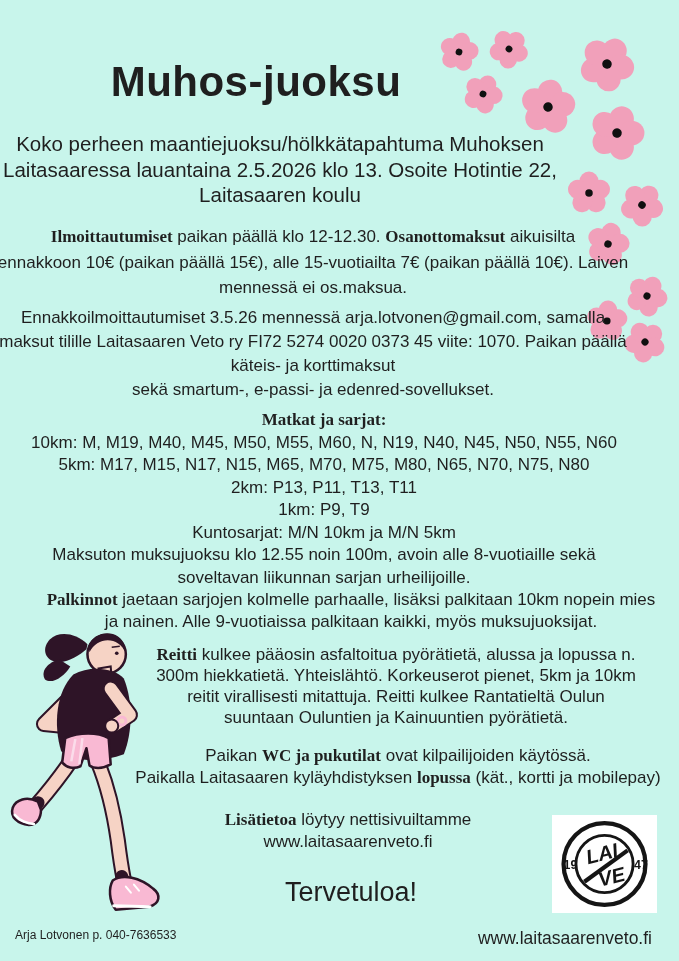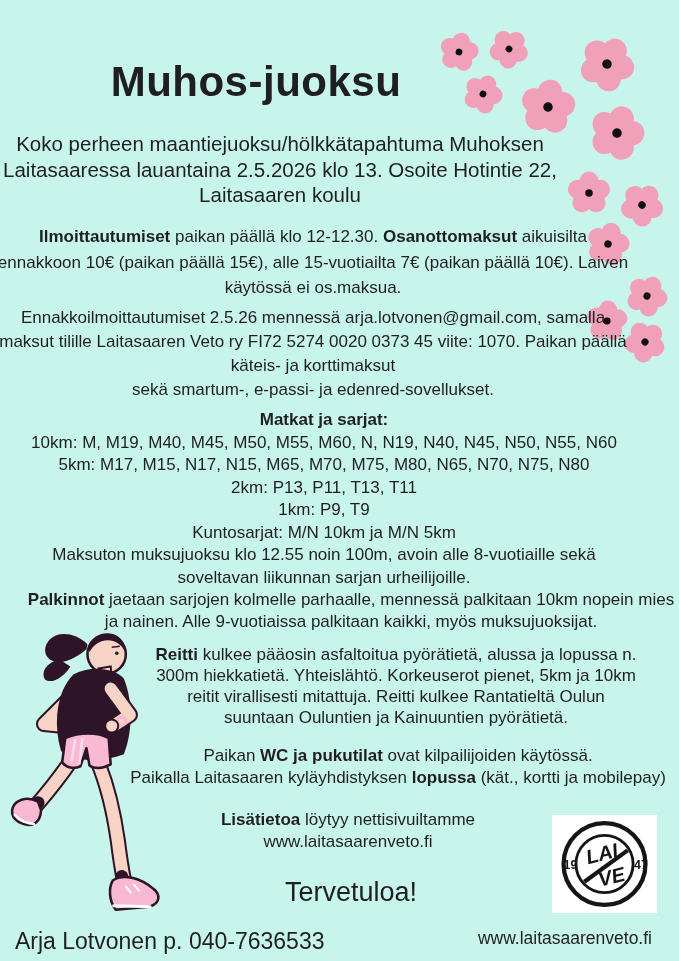--- a/index.html
+++ b/index.html
@@ -25,34 +25,34 @@
   }
   
   .blk{
     position:absolute;
     width:0;
     display:flex;
     flex-direction:column;
     align-items:center;
   }
   .blk .ln{white-space:nowrap;flex:none;text-align:center;}
-  .b{font-weight:700;}
+  .b{font-weight:700;font-family:Liberation Serif, serif;}
 
   .title{left:256px;top:57px;font-size:42px;font-weight:700;line-height:50px;letter-spacing:.5px;}
   .subtitle{left:280px;top:131px;font-size:20.5px;line-height:25.5px;}
   .registration{left:313px;top:224px;font-size:17px;line-height:25.5px;}
   .payment{left:313px;top:306px;font-size:17px;line-height:24px;}
   .distances{left:324px;top:409px;font-size:17px;line-height:22.5px;}
   .prizes{left:351px;top:589px;font-size:17px;line-height:21.5px;}
   .route{left:396px;top:644px;font-size:17px;line-height:21px;}
   .facilities{left:398px;top:745px;font-size:17px;line-height:22px;}
   .more-info{left:348px;top:809px;font-size:17px;line-height:21.5px;}
   .welcome{left:351px;top:876px;font-size:27px;line-height:32px;}
 
-  .footer-left{position:absolute;left:15px;top:928px;font-size:23px;white-space:nowrap;}
+  .footer-left{position:absolute;left:15px;top:928px;font-size:12px;white-space:nowrap;}
   .footer-right{position:absolute;right:27px;top:928px;font-size:17.5px;white-space:nowrap;}
 
   .flower{position:absolute;display:block;}
   .runner{position:absolute;left:8px;top:626px;width:168px;height:300px;}
   .logo-box{
     position:absolute;left:552px;top:815px;width:105px;height:98px;
     background:var(--logo-bg);
     display:flex;align-items:center;justify-content:center;
   }
   .logo-box svg{display:block;width:100px;height:94px;}
@@ -122,43 +122,43 @@
 
   <div class="blk subtitle">
       <div class="ln"><span>Koko perheen maantiejuoksu/hölkkätapahtuma Muhoksen</span></div>
       <div class="ln"><span>Laitasaaressa lauantaina 2.5.2026 klo 13. Osoite Hotintie 22,</span></div>
       <div class="ln"><span>Laitasaaren koulu</span></div>
     </div>
 
   <div class="blk registration">
       <div class="ln"><span class="b">Ilmoittautumiset</span><span> paikan päällä klo 12-12.30. </span><span class="b">Osanottomaksut</span><span> aikuisilta</span></div>
       <div class="ln"><span>ennakkoon 10€ (paikan päällä 15€), alle 15-vuotiailta 7€ (paikan päällä 10€). Laiven</span></div>
-      <div class="ln"><span>käytössä ei os.maksua.</span></div>
+      <div class="ln"><span>mennessä ei os.maksua.</span></div>
     </div>
 
   <div class="blk payment">
-      <div class="ln"><span>Ennakkoilmoittautumiset 2.5.26 mennessä arja.lotvonen@gmail.com, samalla</span></div>
+      <div class="ln"><span>Ennakkoilmoittautumiset 3.5.26 mennessä arja.lotvonen@gmail.com, samalla</span></div>
       <div class="ln"><span>maksut tilille Laitasaaren Veto ry FI72 5274 0020 0373 45 viite: 1070. Paikan päällä</span></div>
       <div class="ln"><span>käteis- ja korttimaksut</span></div>
       <div class="ln"><span>sekä smartum-, e-passi- ja edenred-sovellukset.</span></div>
     </div>
 
   <div class="blk distances">
       <div class="ln"><span class="b">Matkat ja sarjat:</span></div>
       <div class="ln"><span>10km: M, M19, M40, M45, M50, M55, M60, N, N19, N40, N45, N50, N55, N60</span></div>
       <div class="ln"><span>5km: M17, M15, N17, N15, M65, M70, M75, M80, N65, N70, N75, N80</span></div>
       <div class="ln"><span>2km: P13, P11, T13, T11</span></div>
       <div class="ln"><span>1km: P9, T9</span></div>
       <div class="ln"><span>Kuntosarjat: M/N 10km ja M/N 5km</span></div>
       <div class="ln"><span>Maksuton muksujuoksu klo 12.55 noin 100m, avoin alle 8-vuotiaille sekä</span></div>
       <div class="ln"><span>soveltavan liikunnan sarjan urheilijoille.</span></div>
     </div>
 
   <div class="blk prizes">
-      <div class="ln"><span class="b">Palkinnot</span><span> jaetaan sarjojen kolmelle parhaalle, mennessä palkitaan 10km nopein mies</span></div>
+      <div class="ln"><span class="b">Palkinnot</span><span> jaetaan sarjojen kolmelle parhaalle, lisäksi palkitaan 10km nopein mies</span></div>
       <div class="ln"><span>ja nainen. Alle 9-vuotiaissa palkitaan kaikki, myös muksujuoksijat.</span></div>
     </div>
 
   <div class="blk route">
       <div class="ln"><span class="b">Reitti</span><span> kulkee pääosin asfaltoitua pyörätietä, alussa ja lopussa n.</span></div>
       <div class="ln"><span>300m hiekkatietä. Yhteislähtö. Korkeuserot pienet, 5km ja 10km</span></div>
       <div class="ln"><span>reitit virallisesti mitattuja. Reitti kulkee Rantatieltä Oulun</span></div>
       <div class="ln"><span>suuntaan Ouluntien ja Kainuuntien pyörätietä.</span></div>
     </div>
 

